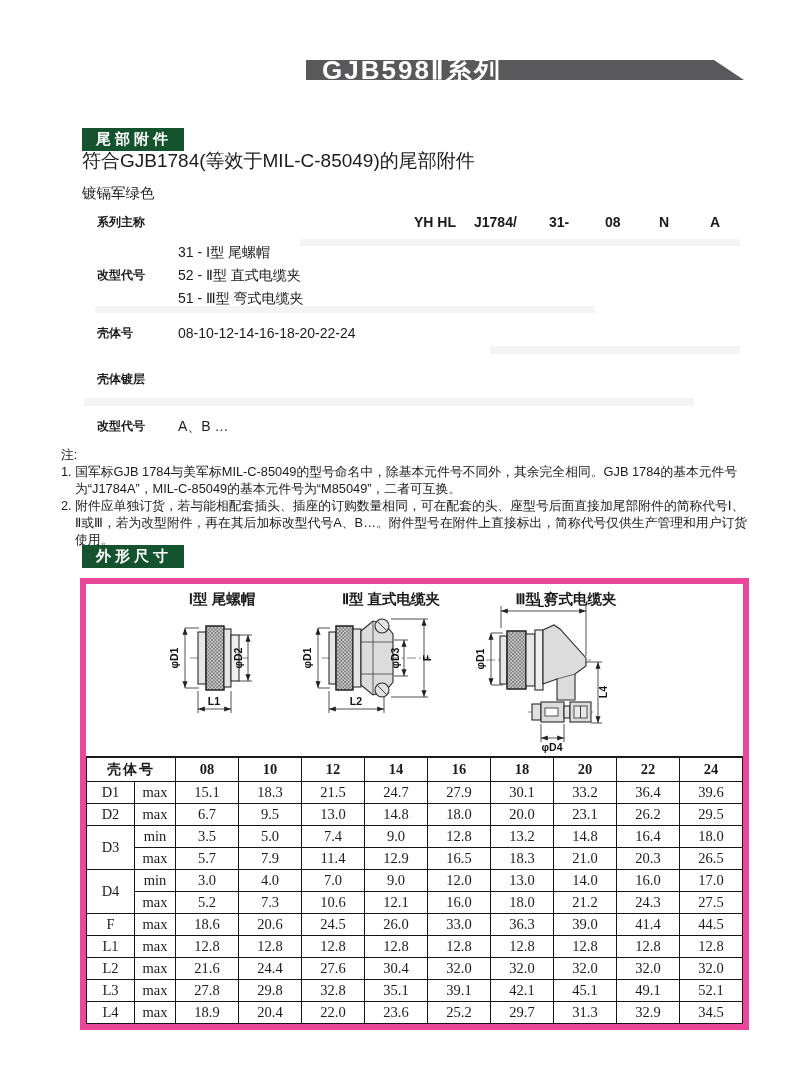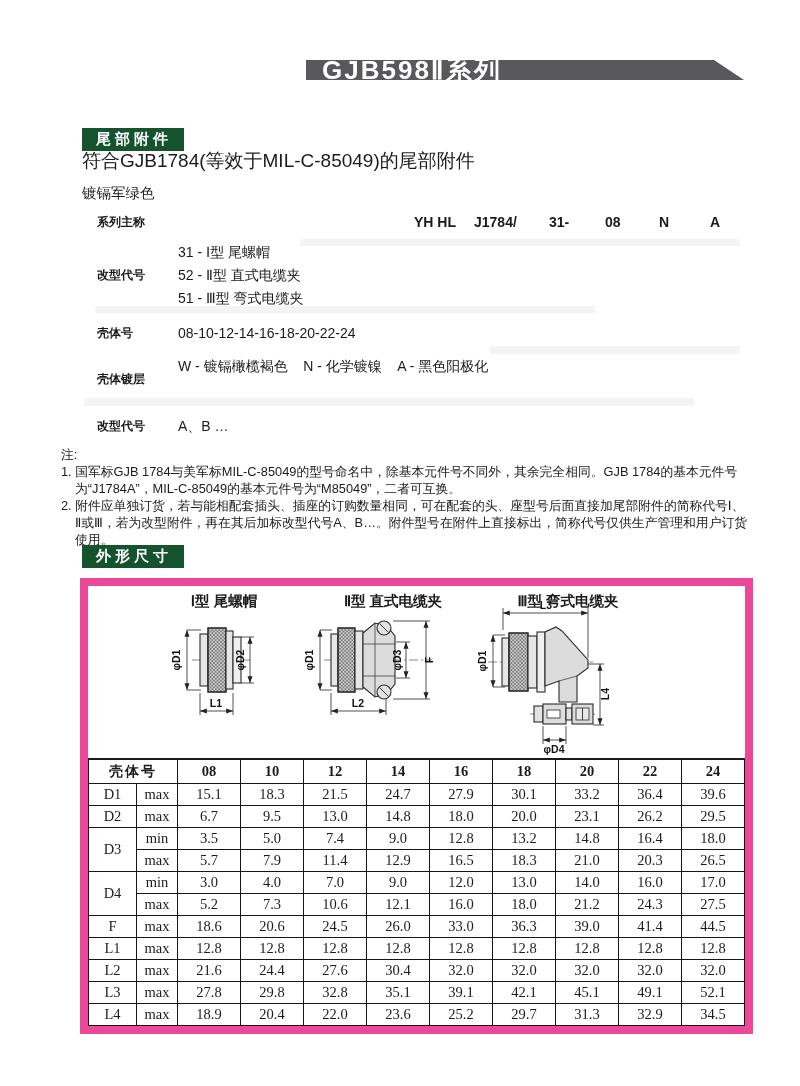--- a/index.html
+++ b/index.html
@@ -17,21 +17,21 @@
              letter-spacing:4px;padding:2px 12px 3px 14px;line-height:1.2;}
   .intro{position:absolute;left:82px;top:148px;font-size:19px;font-weight:500;}
   .naming-title{position:absolute;left:82px;top:184px;font-size:14.5px;font-weight:500;}
   .nm{position:absolute;font-weight:bold;font-size:12px;font-family:Liberation Serif, serif;}
   .nv{position:absolute;font-weight:normal;font-size:14px;white-space:pre;}
   .code{position:absolute;top:214px;font-weight:bold;font-size:14px;margin-left:48px;}
   .notes{position:absolute;left:61px;top:446px;width:688px;font-size:12.8px;line-height:17px;}
   .notes p{margin:0;}
   .note-item{padding-left:14px;text-indent:-14px;}
   
-  .dims-box{position:absolute;left:80px;top:578px;width:657px;border:8px solid #ec4899;background:#fff;}
+  .dims-box{position:absolute;left:80px;top:578px;width:657px;border:6px solid #ec4899;background:#fff;}
   .drawings{position:relative;height:172px;}
   .draw-title{position:absolute;top:6px;transform:translateX(-50%);font-weight:bold;font-size:14.5px;white-space:nowrap;}
   svg{display:block;}
   .dimt{font:bold 10.5px "Liberation Sans",sans-serif;fill:#111;}
   
   .dims-table{border-collapse:collapse;width:100%;table-layout:fixed;border-top:2px solid #1a1a1a;}
   .dims-table th,.dims-table td{border:1px solid #151515;text-align:center;
       font-family:"Liberation Serif",serif;font-size:14.5px;height:21px;padding:0;font-weight:normal;}
   .dims-table thead th{font-weight:bold;height:23px;}
   .dims-table .cn{font-family:"Liberation Sans",sans-serif;font-weight:bold;font-size:14px;letter-spacing:2px;}
@@ -64,21 +64,20 @@
 
   <div class="nm" style="left:97px;top:267px">改型代号</div>
   <div class="nv" style="left:178px;top:244px">31 - Ⅰ型 尾螺帽</div>
   <div class="nv" style="left:178px;top:267px">52 - Ⅱ型 直式电缆夹</div>
   <div class="nv" style="left:178px;top:290px">51 - Ⅲ型 弯式电缆夹</div>
 
   <div class="nm" style="left:97px;top:325px">壳体号</div>
   <div class="nv" style="left:178px;top:325px">08-10-12-14-16-18-20-22-24</div>
 
   <div class="nm" style="left:97px;top:371px">壳体镀层</div>
-  <div class="nv" style="left:178px;top:358px">W - 镀镉橄榄褐色    N - 化学镀镍    A - 黑色阳极化</div>
 
   <div class="nm" style="left:97px;top:418px">改型代号</div>
   <div class="nv" style="left:178px;top:418px">A、B …</div>
 
   <div class="notes">
     <p>注:</p>
     <p class="note-item">1. 国军标GJB 1784与美军标MIL-C-85049的型号命名中，除基本元件号不同外，其余完全相同。GJB 1784的基本元件号为“J1784A”，MIL-C-85049的基本元件号为“M85049”，二者可互换。</p>
     <p class="note-item">2. 附件应单独订货，若与能相配套插头、插座的订购数量相同，可在配套的头、座型号后面直接加尾部附件的简称代号Ⅰ、Ⅱ或Ⅲ，若为改型附件，再在其后加标改型代号A、B…。附件型号在附件上直接标出，简称代号仅供生产管理和用户订货使用。</p>
   </div>
 

